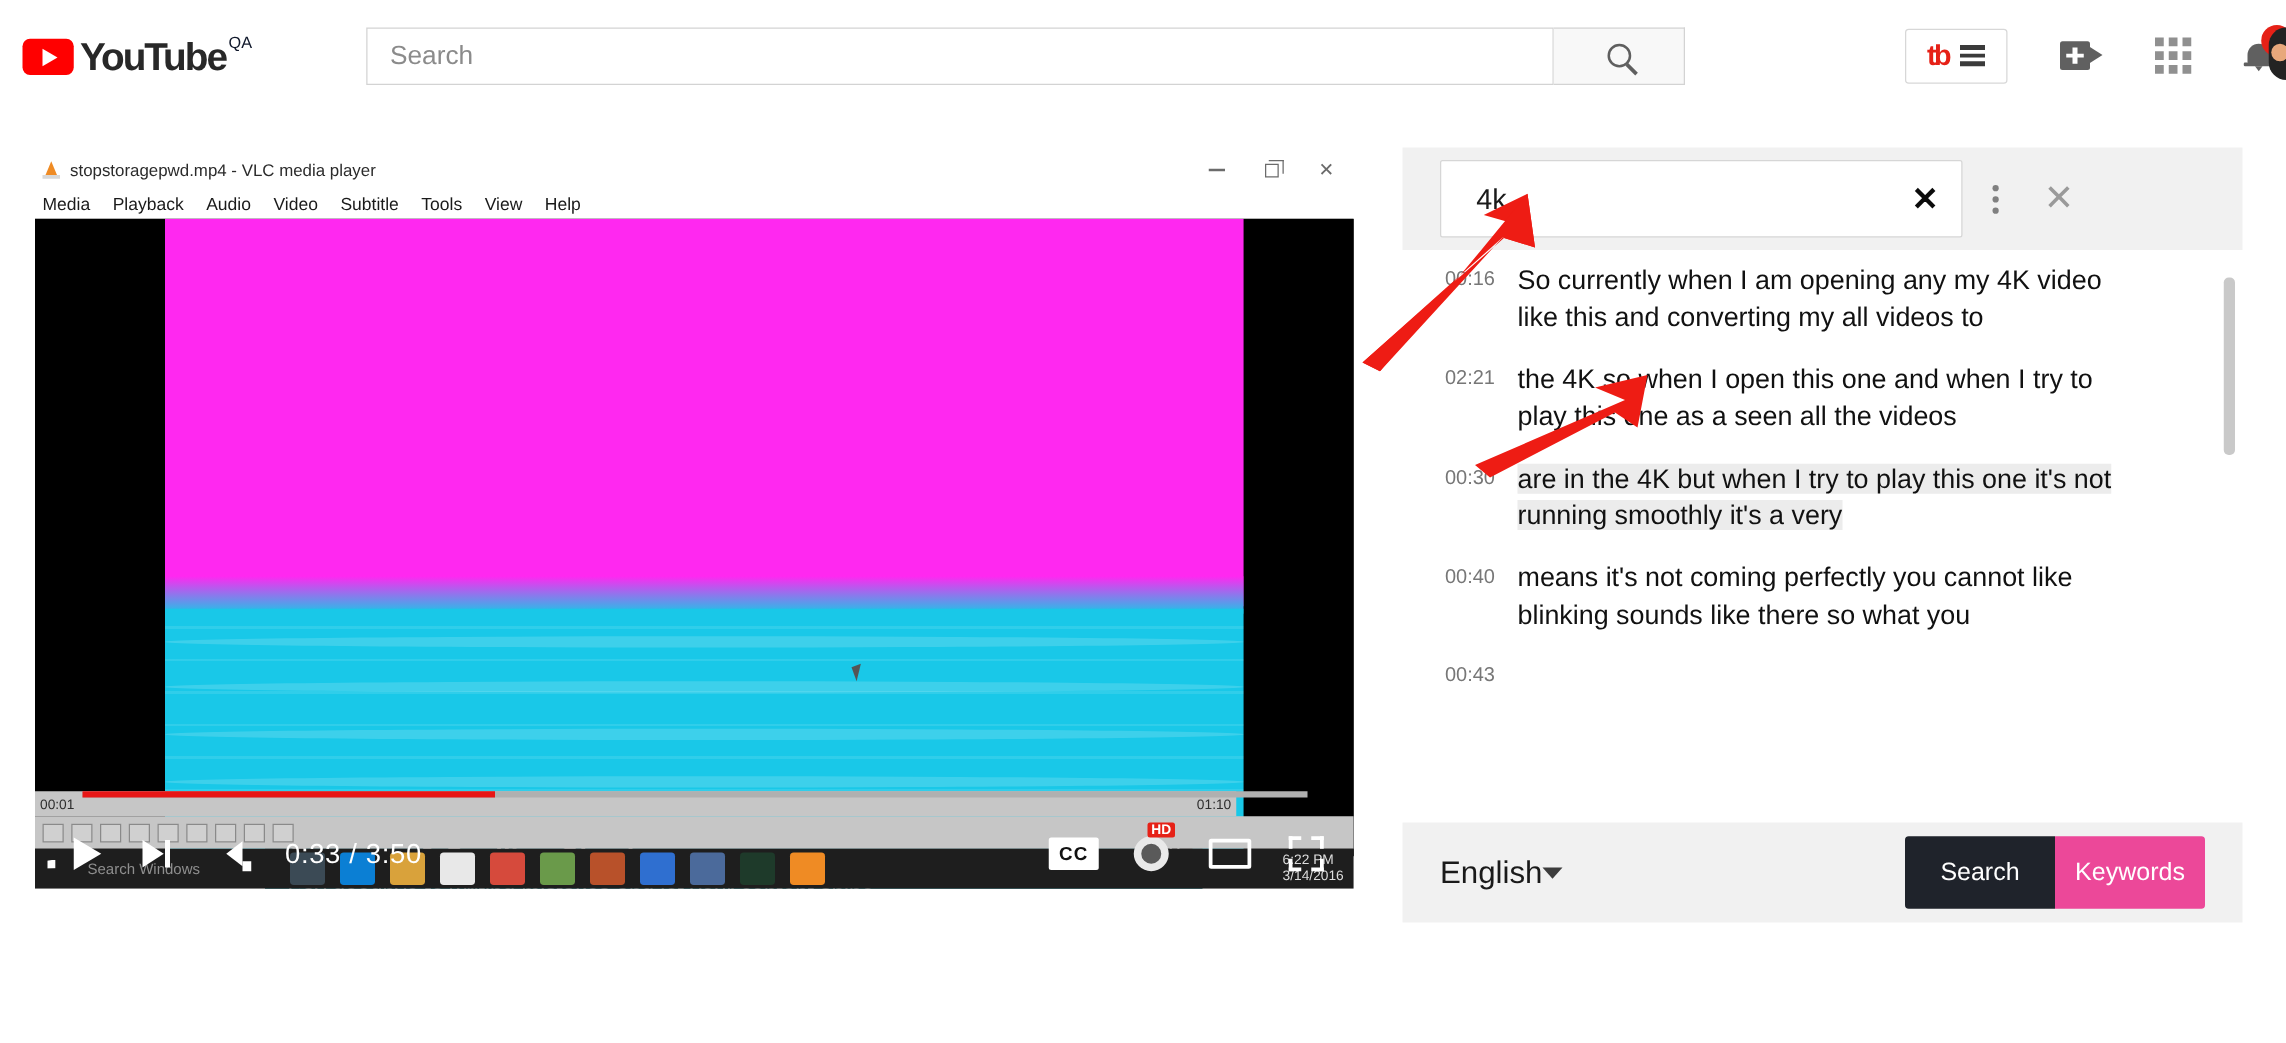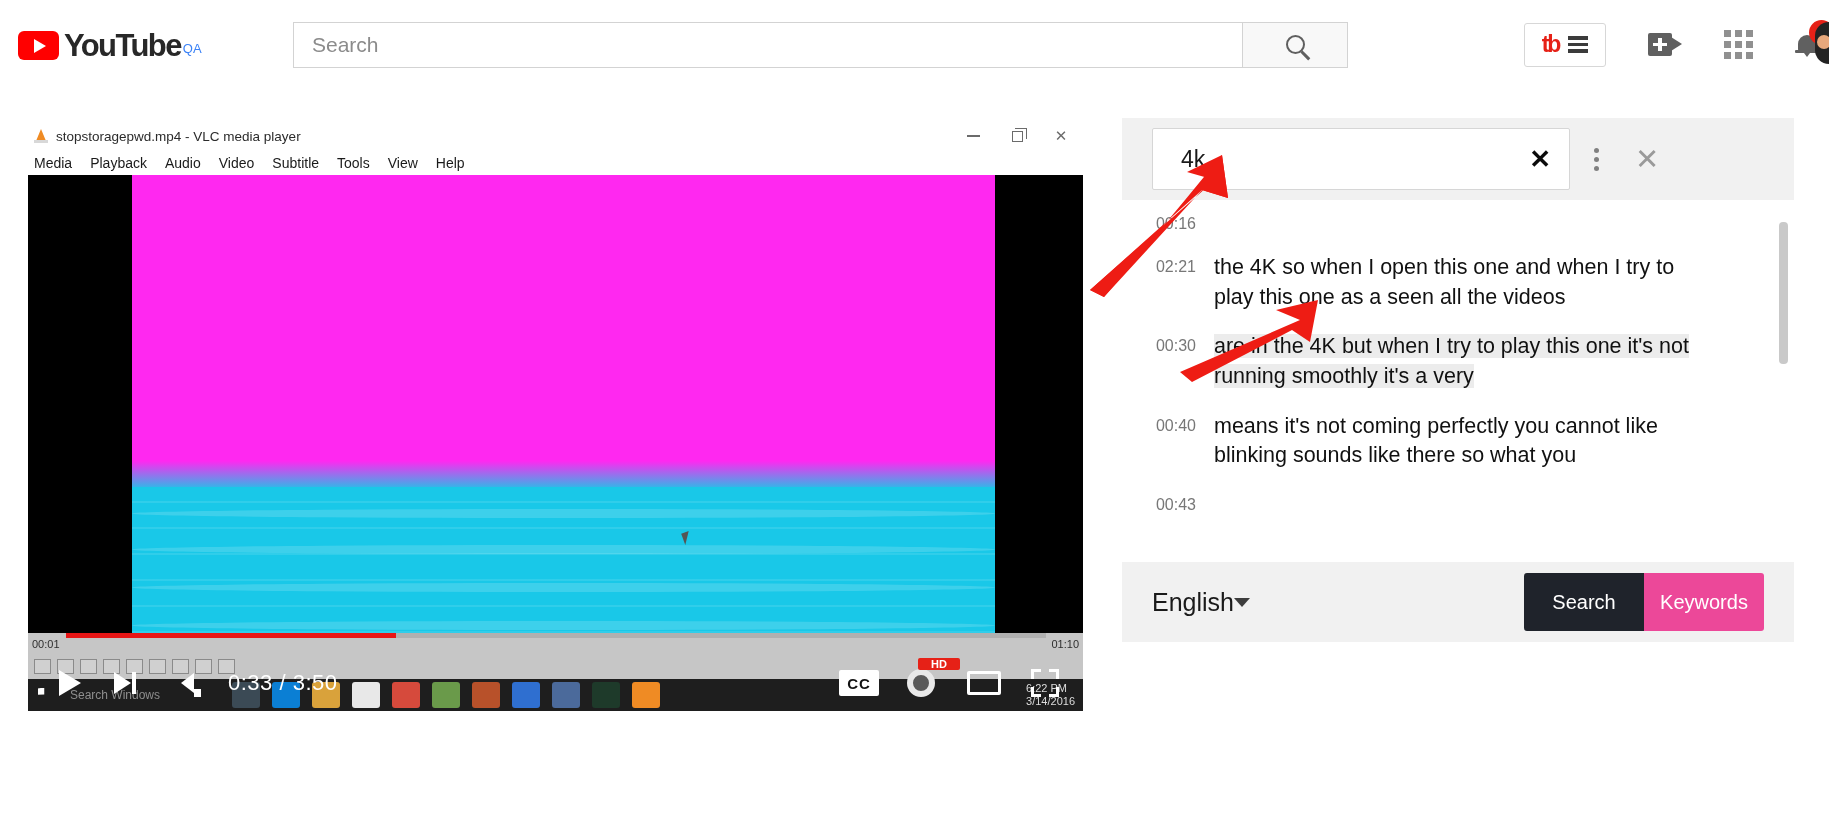--- a/index.html
+++ b/index.html
@@ -32,21 +32,21 @@
     border-left: 12px solid #ffffff;
     border-top: 7px solid transparent;
     border-bottom: 7px solid transparent;
   }
   #yt-wordmark {
     font-size: 31px; font-weight: bold; color: #282828;
     letter-spacing: -1.6px; margin-left: 5px; margin-top: 3px;
     font-family: "Liberation Sans", sans-serif;
   }
   #yt-country {
-    font-size: 13px; color: #3b82f6; margin-top: 16px; margin-left: 2px; text-align: center;
+    font-size: 13px; color: #0f172a; margin-top: 1px; margin-left: 2px; text-align: center;
   }
 
   #search-area {
     display: flex; align-items: center;
     margin-left: 45px;
   }
   #search-input-box {
     width: 950px; height: 46px;
     border: 1px solid #d3d3d3;
     background: #fff;
@@ -242,21 +242,21 @@
     color: #fff; font-size: 17px; display: flex; align-items: center;
     justify-content: center; cursor: pointer;
   }
 
   
   #vlc-strip {
     position: absolute; left: 0; bottom: 0; width: 1055px; height: 78px;
     z-index: 7;
   }
   #vlc-seek-row {
-    position: absolute; left: 0; top: 0; width: 1055px; height: 20px;
+    position: absolute; left: 0; top: 0; width: 961px; height: 20px;
     background: #c6c6c6; display: flex; align-items: center;
     font-size: 11px; color: #2e2e2e;
   }
   #vlc-seek-bar {
     position: absolute; left: 38px; top: 0px; width: 980px; height: 5px;
     background: #b0b0b0;
   }
   #vlc-seek-fill { width: 330px; height: 5px; background: #e81616; }
   #vlc-elapsed { position: absolute; left: 4px; top: 5px; }
   #vlc-total { position: absolute; right: 4px; top: 5px; }
@@ -325,42 +325,42 @@
   #yt-gear {
     margin-left: 26px; width: 32px; height: 32px; position: relative;
   }
   #yt-gear .cog {
     width: 28px; height: 28px; border-radius: 50%;
     border: 6px solid #e9e9e9; background: #5a5a5a;
   }
   #yt-hd {
     position: absolute; left: 13px; top: -9px;
     background: #e62117; color: #fff; font-size: 11px; font-weight: bold;
-    padding: 0px 13px; border-radius: 2px;
+    padding: 0px 3px; border-radius: 2px;
   }
   #yt-theater {
     margin-left: 30px; width: 34px; height: 24px;
     border: 3px solid #fff; border-radius: 2px;
   }
   #yt-full {
     margin-left: 30px; margin-right: 24px;
     width: 28px; height: 28px; position: relative;
   }
   #yt-full i {
     position: absolute; width: 10px; height: 10px; border: 3px solid #fff;
   }
   #yt-full .tl { left:0; top:0; border-right:none; border-bottom:none; }
   #yt-full .tr { right:0; top:0; border-left:none; border-bottom:none; }
   #yt-full .bl { left:0; bottom:0; border-right:none; border-top:none; }
   #yt-full .br { right:0; bottom:0; border-left:none; border-top:none; }
 
   
   #transcript {
     position: absolute; left: 1122px; top: 28px;
-    width: 672px; height: 524px;
+    width: 672px; height: 620px;
     background: #ffffff;
   }
   #tr-search-row {
     position: absolute; left: 0; top: 0; width: 672px; height: 82px;
     background: #f1f1f1; display: flex; align-items: center;
   }
   #tr-search-box {
     margin-left: 30px; width: 418px; height: 62px;
     background: #ffffff; border: 1px solid #d6d6d6;
     display: flex; align-items: center; border-radius: 2px;
@@ -627,20 +627,21 @@
           <i></i>
           <i></i>
           <i></i>
         </div>
       <div id="tr-close">✕</div>
     </div>
 
     <div id="tr-list">
       <div class="tr-item">
         <div class="tr-time">00:16</div>
+        <div class="tr-text"><span>So currently when I am opening any my 4K video like this and converting my all videos to</span></div>
       </div>
       <div class="tr-item">
         <div class="tr-time">02:21</div>
         <div class="tr-text"><span>the 4K so when I open this one and when I try to play this one as a seen all the videos</span></div>
       </div>
       <div class="tr-item highlight">
         <div class="tr-time">00:30</div>
         <div class="tr-text"><span>are in the 4K but when I try to play this one it's not running smoothly it's a very</span></div>
       </div>
       <div class="tr-item">

